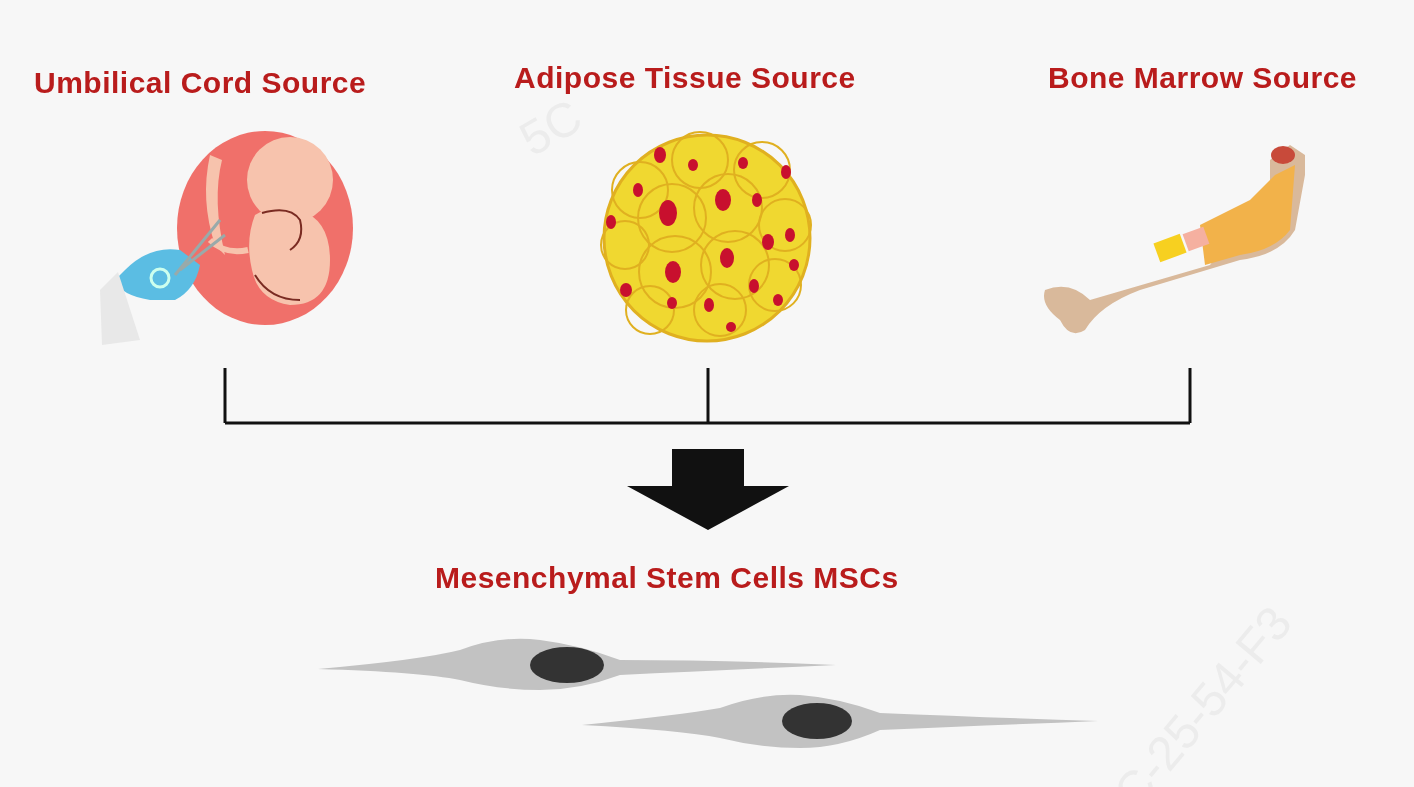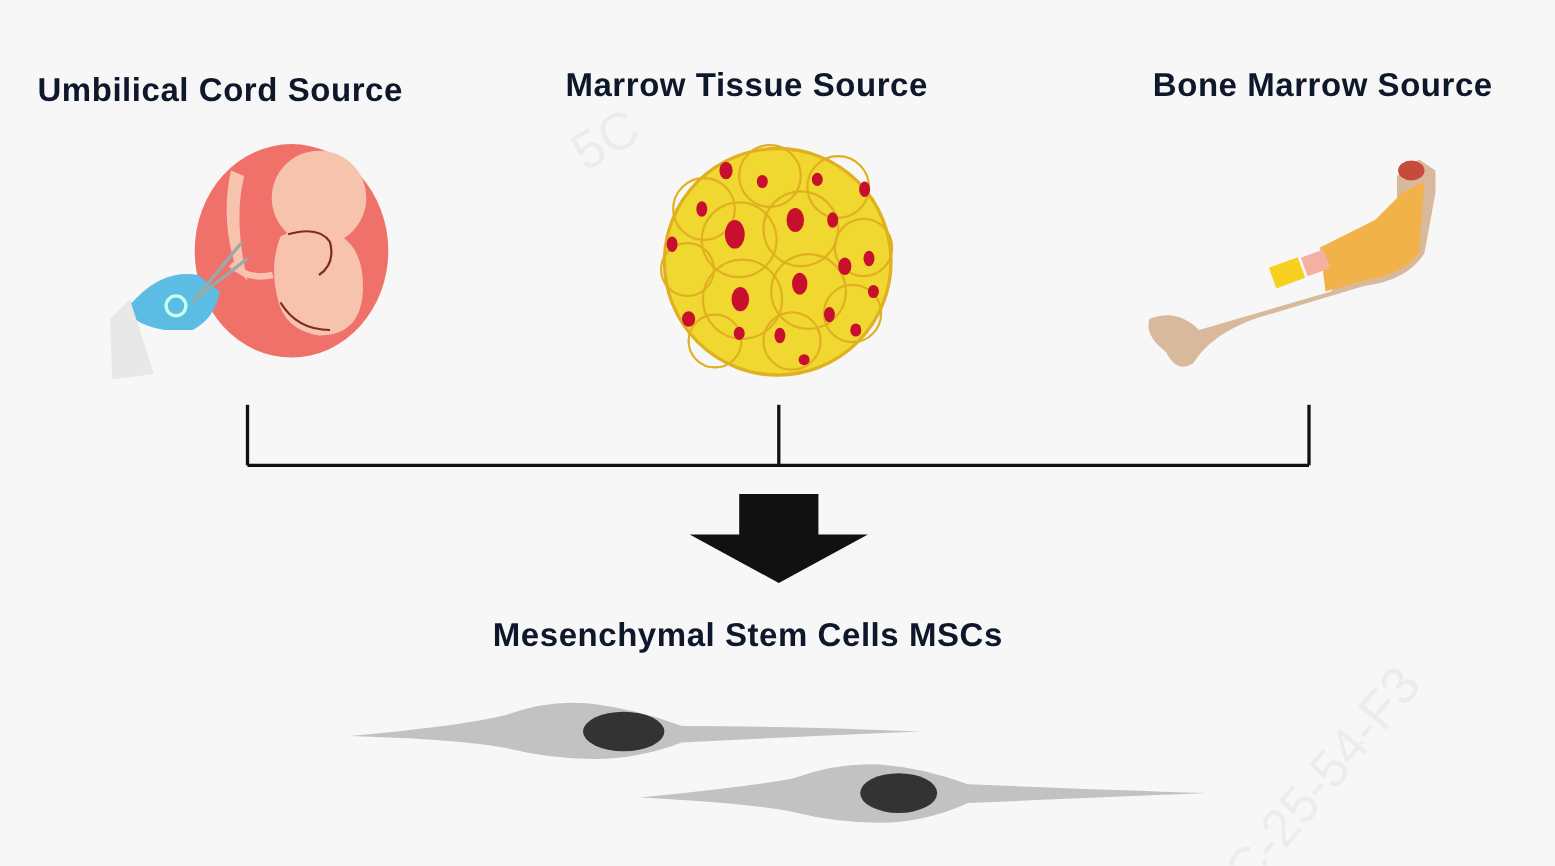--- a/index.html
+++ b/index.html
@@ -1,31 +1,31 @@
 <!DOCTYPE html>
 <html><head>
 <meta charset="utf-8">
 <style>
   html, body { margin:0; padding:0; }
   body { width:1414px; height:787px; background:#f7f7f7; position:relative; overflow:hidden;
          font-family:"Liberation Sans", sans-serif; }
-  .title { position:absolute; font-weight:bold; font-size:30px; color:#0f172a; white-space:nowrap; letter-spacing:0.5px; }
+  .title { position:absolute; font-weight:bold; font-size:30px; color:#b91c1c; white-space:nowrap; letter-spacing:0.5px; }
   .wm { position:absolute; color:#ececec; font-size:48px; font-family:"Liberation Sans", sans-serif; white-space:nowrap; }
   svg { position:absolute; left:0; top:0; }
 </style>
 </head>
 <body>
 
 <div class="wm" style="left:520px;top:100px;transform:rotate(-30deg);">5C</div>
 <div class="wm" style="left:1080px;top:680px;transform:rotate(-50deg);">C-25-54-F3</div>
 
 <div class="title" style="left:34px;top:66px;">Umbilical Cord Source</div>
-<div class="title" style="left:514px;top:61px;">Marrow Tissue Source</div>
+<div class="title" style="left:514px;top:61px;">Adipose Tissue Source</div>
 <div class="title" style="left:1016px;top:61px;margin-left:32px;">Bone Marrow Source</div>
-<div class="title" style="left:448px;top:561px;text-align:center;">Mesenchymal Stem Cells MSCs</div>
+<div class="title" style="left:435px;top:561px;text-align:center;">Mesenchymal Stem Cells MSCs</div>
 
 <svg width="1414" height="787" viewBox="0 0 1414 787">
 
   <g>
     <ellipse cx="265" cy="228" rx="88" ry="97" fill="#f0706a"></ellipse>
     <path d="M210 155 Q200 200 215 245 L225 255 Q212 200 222 160 Z" fill="#f7c3ad"></path>
     <circle cx="290" cy="180" r="43" fill="#f7c3ad"></circle>
     <path d="M255 215 Q245 240 252 270 Q258 300 290 305 Q330 305 330 260 Q330 220 300 210 Q270 205 255 215 Z" fill="#f7c3ad"></path>
     <path d="M262 213 Q290 205 300 220 Q305 240 290 250" fill="none" stroke="#7a2b22" stroke-width="2"></path>
     <path d="M255 275 Q270 300 300 300" fill="none" stroke="#7a2b22" stroke-width="2"></path>

